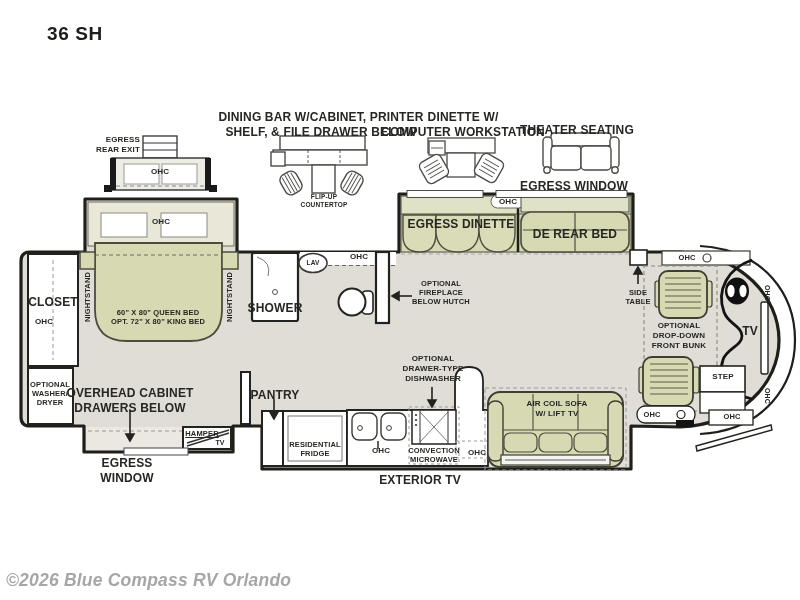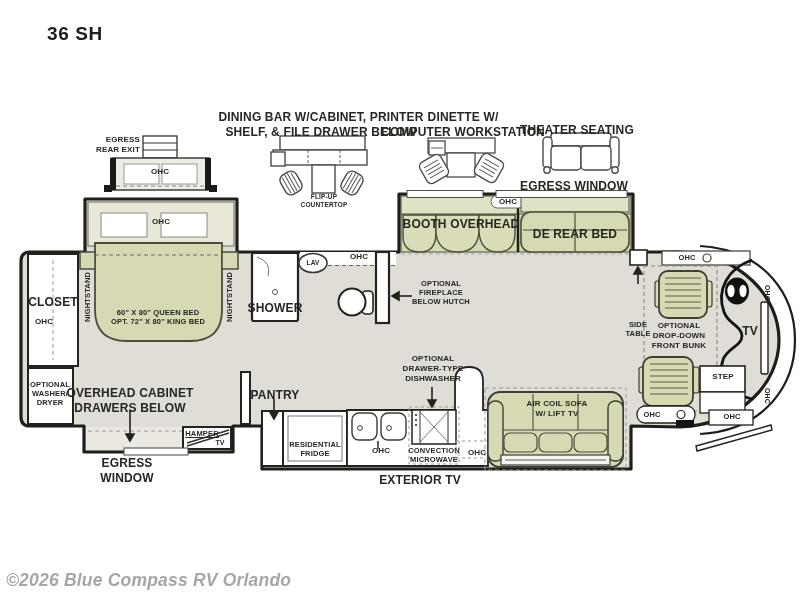--- a/index.html
+++ b/index.html
@@ -304,24 +304,24 @@
 <div class="lbl s85" style="left:127px;top:456px;">EGRESS
 WINDOW</div>
 
 <div class="lbl s85" style="left:275px;top:301px;">SHOWER</div>
 <div class="lbl s65" style="left:313px;top:259px;">LAV</div>
 <div class="lbl" style="left:359px;top:252px;">OHC</div>
 <div class="lbl s75" style="left:441px;top:279px;">OPTIONAL
 FIREPLACE
 BELOW HUTCH</div>
 
-<div class="lbl s85" style="left:461px;top:217px;">BOOTH OVERHEAD</div>
+<div class="lbl s85" style="left:461px;top:217px;">EGRESS DINETTE</div>
 <div class="lbl" style="left:508px;top:197px;">OHC</div>
 <div class="lbl s85" style="left:575px;top:227px;">DE REAR BED</div>
-<div class="lbl s75" style="left:638px;top:288px;margin-top:32px;">SIDE
+<div class="lbl s75" style="left:638px;top:288px;">SIDE
 TABLE</div>
 <div class="lbl" style="left:557px;top:399px;">AIR COIL SOFA
 W/ LIFT TV</div>
 
 <div class="lbl s85" style="left:275px;top:388px;">PANTRY</div>
 <div class="lbl s75" style="left:315px;top:434px;margin-top:6px;">RESIDENTIAL
 FRIDGE</div>
 <div class="lbl" style="left:381px;top:446px;">OHC</div>
 <div class="lbl" style="left:433px;top:354px;">OPTIONAL
 DRAWER-TYPE

